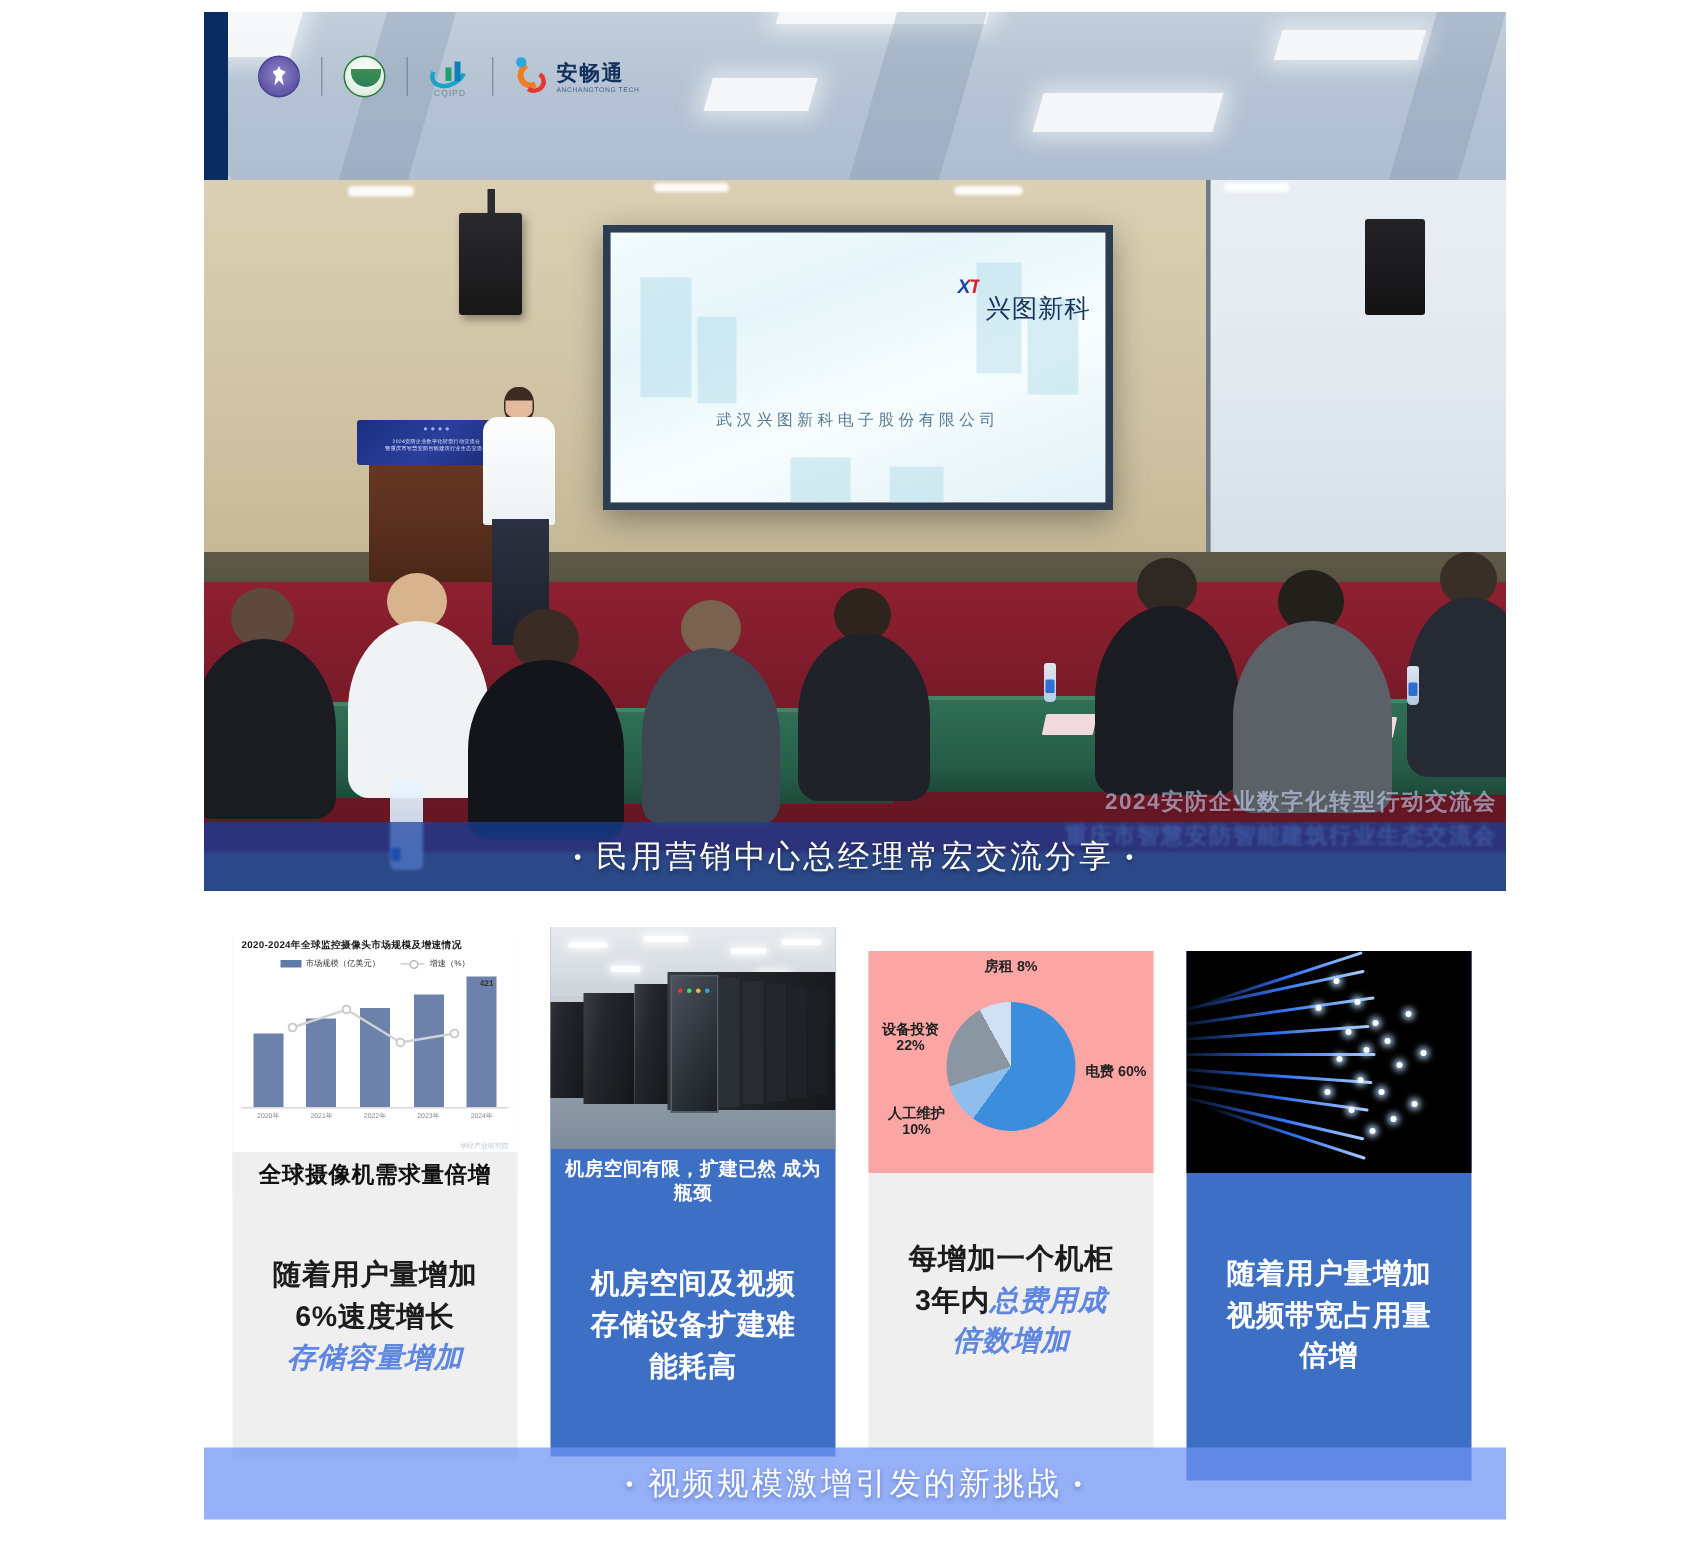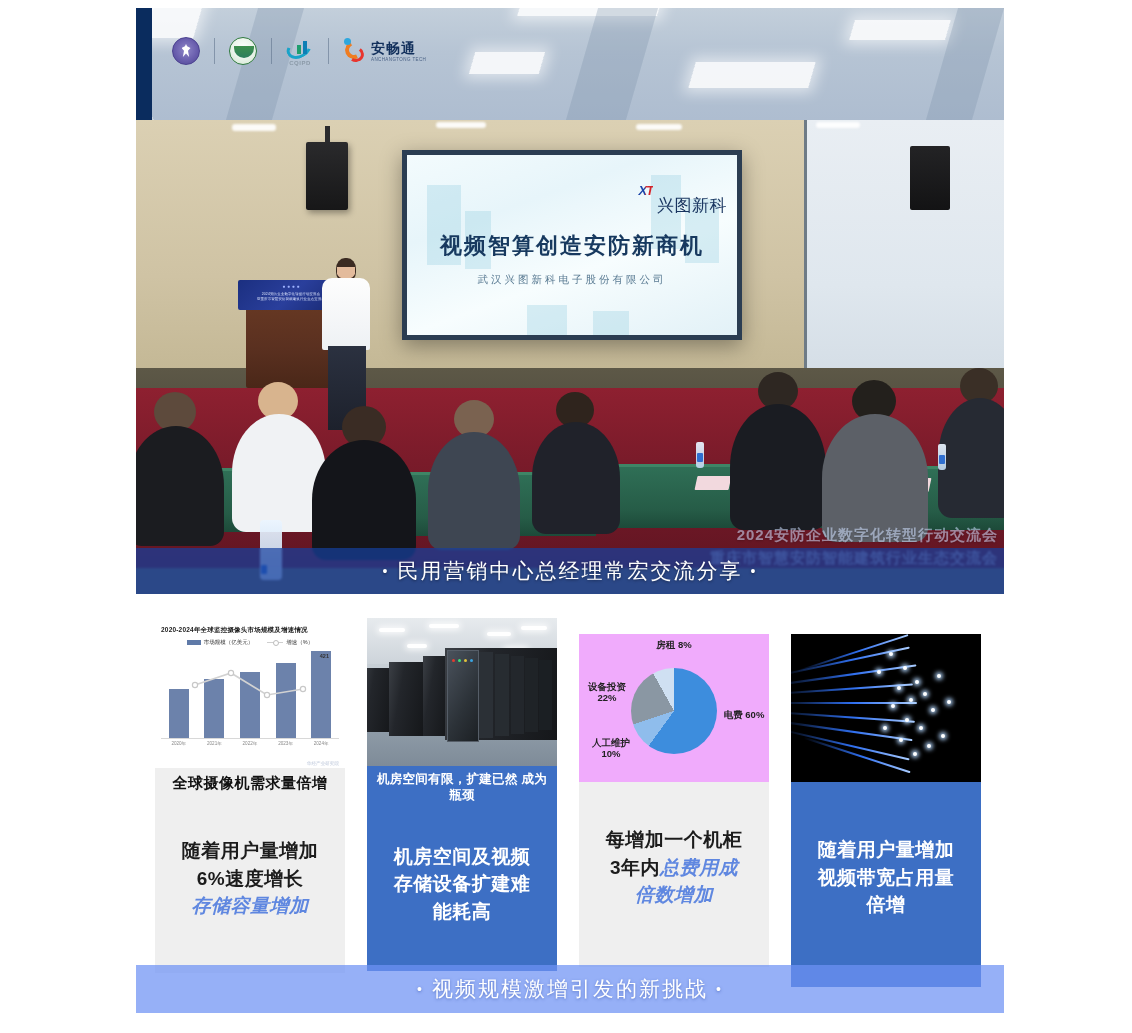--- a/index.html
+++ b/index.html
@@ -302,21 +302,21 @@
   .sr-door { position:absolute; background: linear-gradient(120deg,#4a525c 0%, #2c3238 60%, #1c2024 100%); border:1px solid #565e68; }
   .sr-led { position:absolute; width:3px; height:3px; border-radius:50%; }
   .sr-floor { position:absolute; left:0; bottom:0; width:100%; height:38px; background:linear-gradient(180deg,#8f9ca8,#7e8b98); }
 
   .card-sub-blue {
     padding:6px 8px 8px; text-align:center;
     font-size:12.5px; font-weight:800; color:#ffffff; line-height:1.25; letter-spacing:.3px;
   }
 
   
-  .pie-wrap { width:100%; height:148px; background:#f0abfc; position:relative; }
+  .pie-wrap { width:100%; height:148px; background:#fca5a5; position:relative; }
   .pie {
     position:absolute; left:50%; top:52%; transform:translate(-50%,-50%);
     width:86px; height:86px; border-radius:50%;
     background: conic-gradient(
       #3d8ddd 0deg 216deg,
       #8fbdec 216deg 252deg,
       #8a97a3 252deg 331deg,
       #cfe0f2 331deg 360deg);
   }
   .pie::after{
@@ -413,21 +413,20 @@
         <div class="blk" style="left:20px; top:30px; width:34px; height:80px;"></div>
         <div class="blk" style="left:58px; top:56px; width:26px; height:58px;"></div>
         <div class="blk" style="left:244px; top:20px; width:30px; height:74px;"></div>
         <div class="blk" style="left:278px; top:44px; width:34px; height:64px;"></div>
         <div class="blk" style="left:120px; top:150px; width:40px; height:44px;"></div>
         <div class="blk" style="left:186px; top:156px; width:36px; height:40px;"></div>
         <div class="screen-logo">
           <span class="xt">XT</span>
           <span class="cn">兴图新科</span>
         </div>
-        <div class="screen-title">视频智算创造安防新商机</div>
         <div class="screen-sub">武汉兴图新科电子股份有限公司</div>
       </div>
 
       <div class="stage-floor"></div>
       <div class="carpet"></div>
 
       <div class="podium"></div>
       <div class="podium-banner">
         <div class="dots">● ● ● ●</div>
         <div>2024安防企业数字化转型行动交流会</div>

